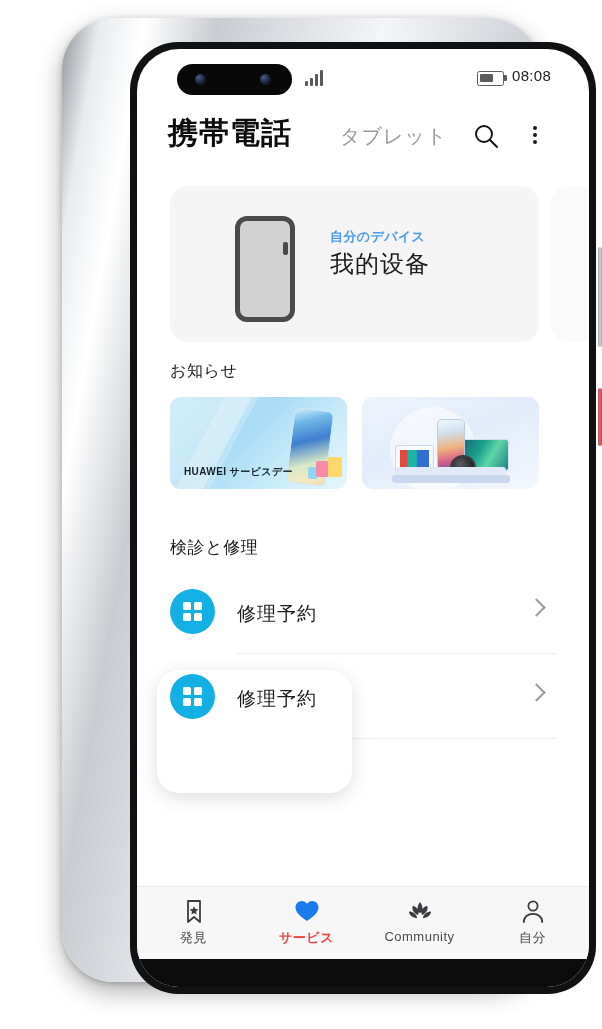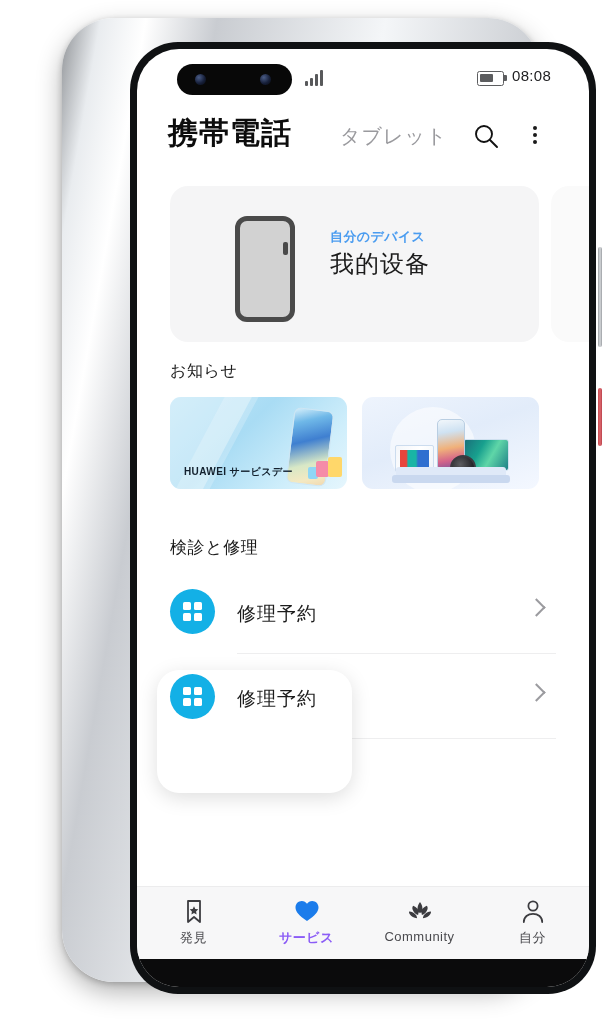--- a/index.html
+++ b/index.html
@@ -109,21 +109,21 @@
   
   #highlight-overlay{position:absolute;left:20px;top:101px;width:195px;height:123px;
     background:#ffffff;border-radius:22px;box-shadow:0 5px 20px rgba(0,0,0,.13);}
 
   
   #bottom-nav{position:absolute;left:0;bottom:28px;width:452px;height:72px;
     background:#f7f7f8;border-top:1px solid #ececed;padding-left:32px;}
   .nav-item{position:absolute;top:10px;width:113px;height:56px;text-align:center;}
   .nav-icon{height:28px;margin:0 auto;position:relative;width:28px;}
   .nav-label{font-size:13px;color:#4a4a4e;margin-top:4px;letter-spacing:.5px;}
-  .nav-label.active{color:#8b5cf6;font-weight:700;}
+  .nav-label.active{color:#ef4444;font-weight:700;}
   #nav-home{left:0;} #nav-service{left:113px;} #nav-community{left:226px;} #nav-profile{left:339px;}
   #gesture-bar{position:absolute;left:0;bottom:0;width:452px;height:28px;background:#0b0b0c;}
 </style>
 </head>
 <body>
 
 <div id="phone-frame">
   <div id="phone-inner-bezel"></div>
 
   <div class="side-btn" id="volume-button"></div>

